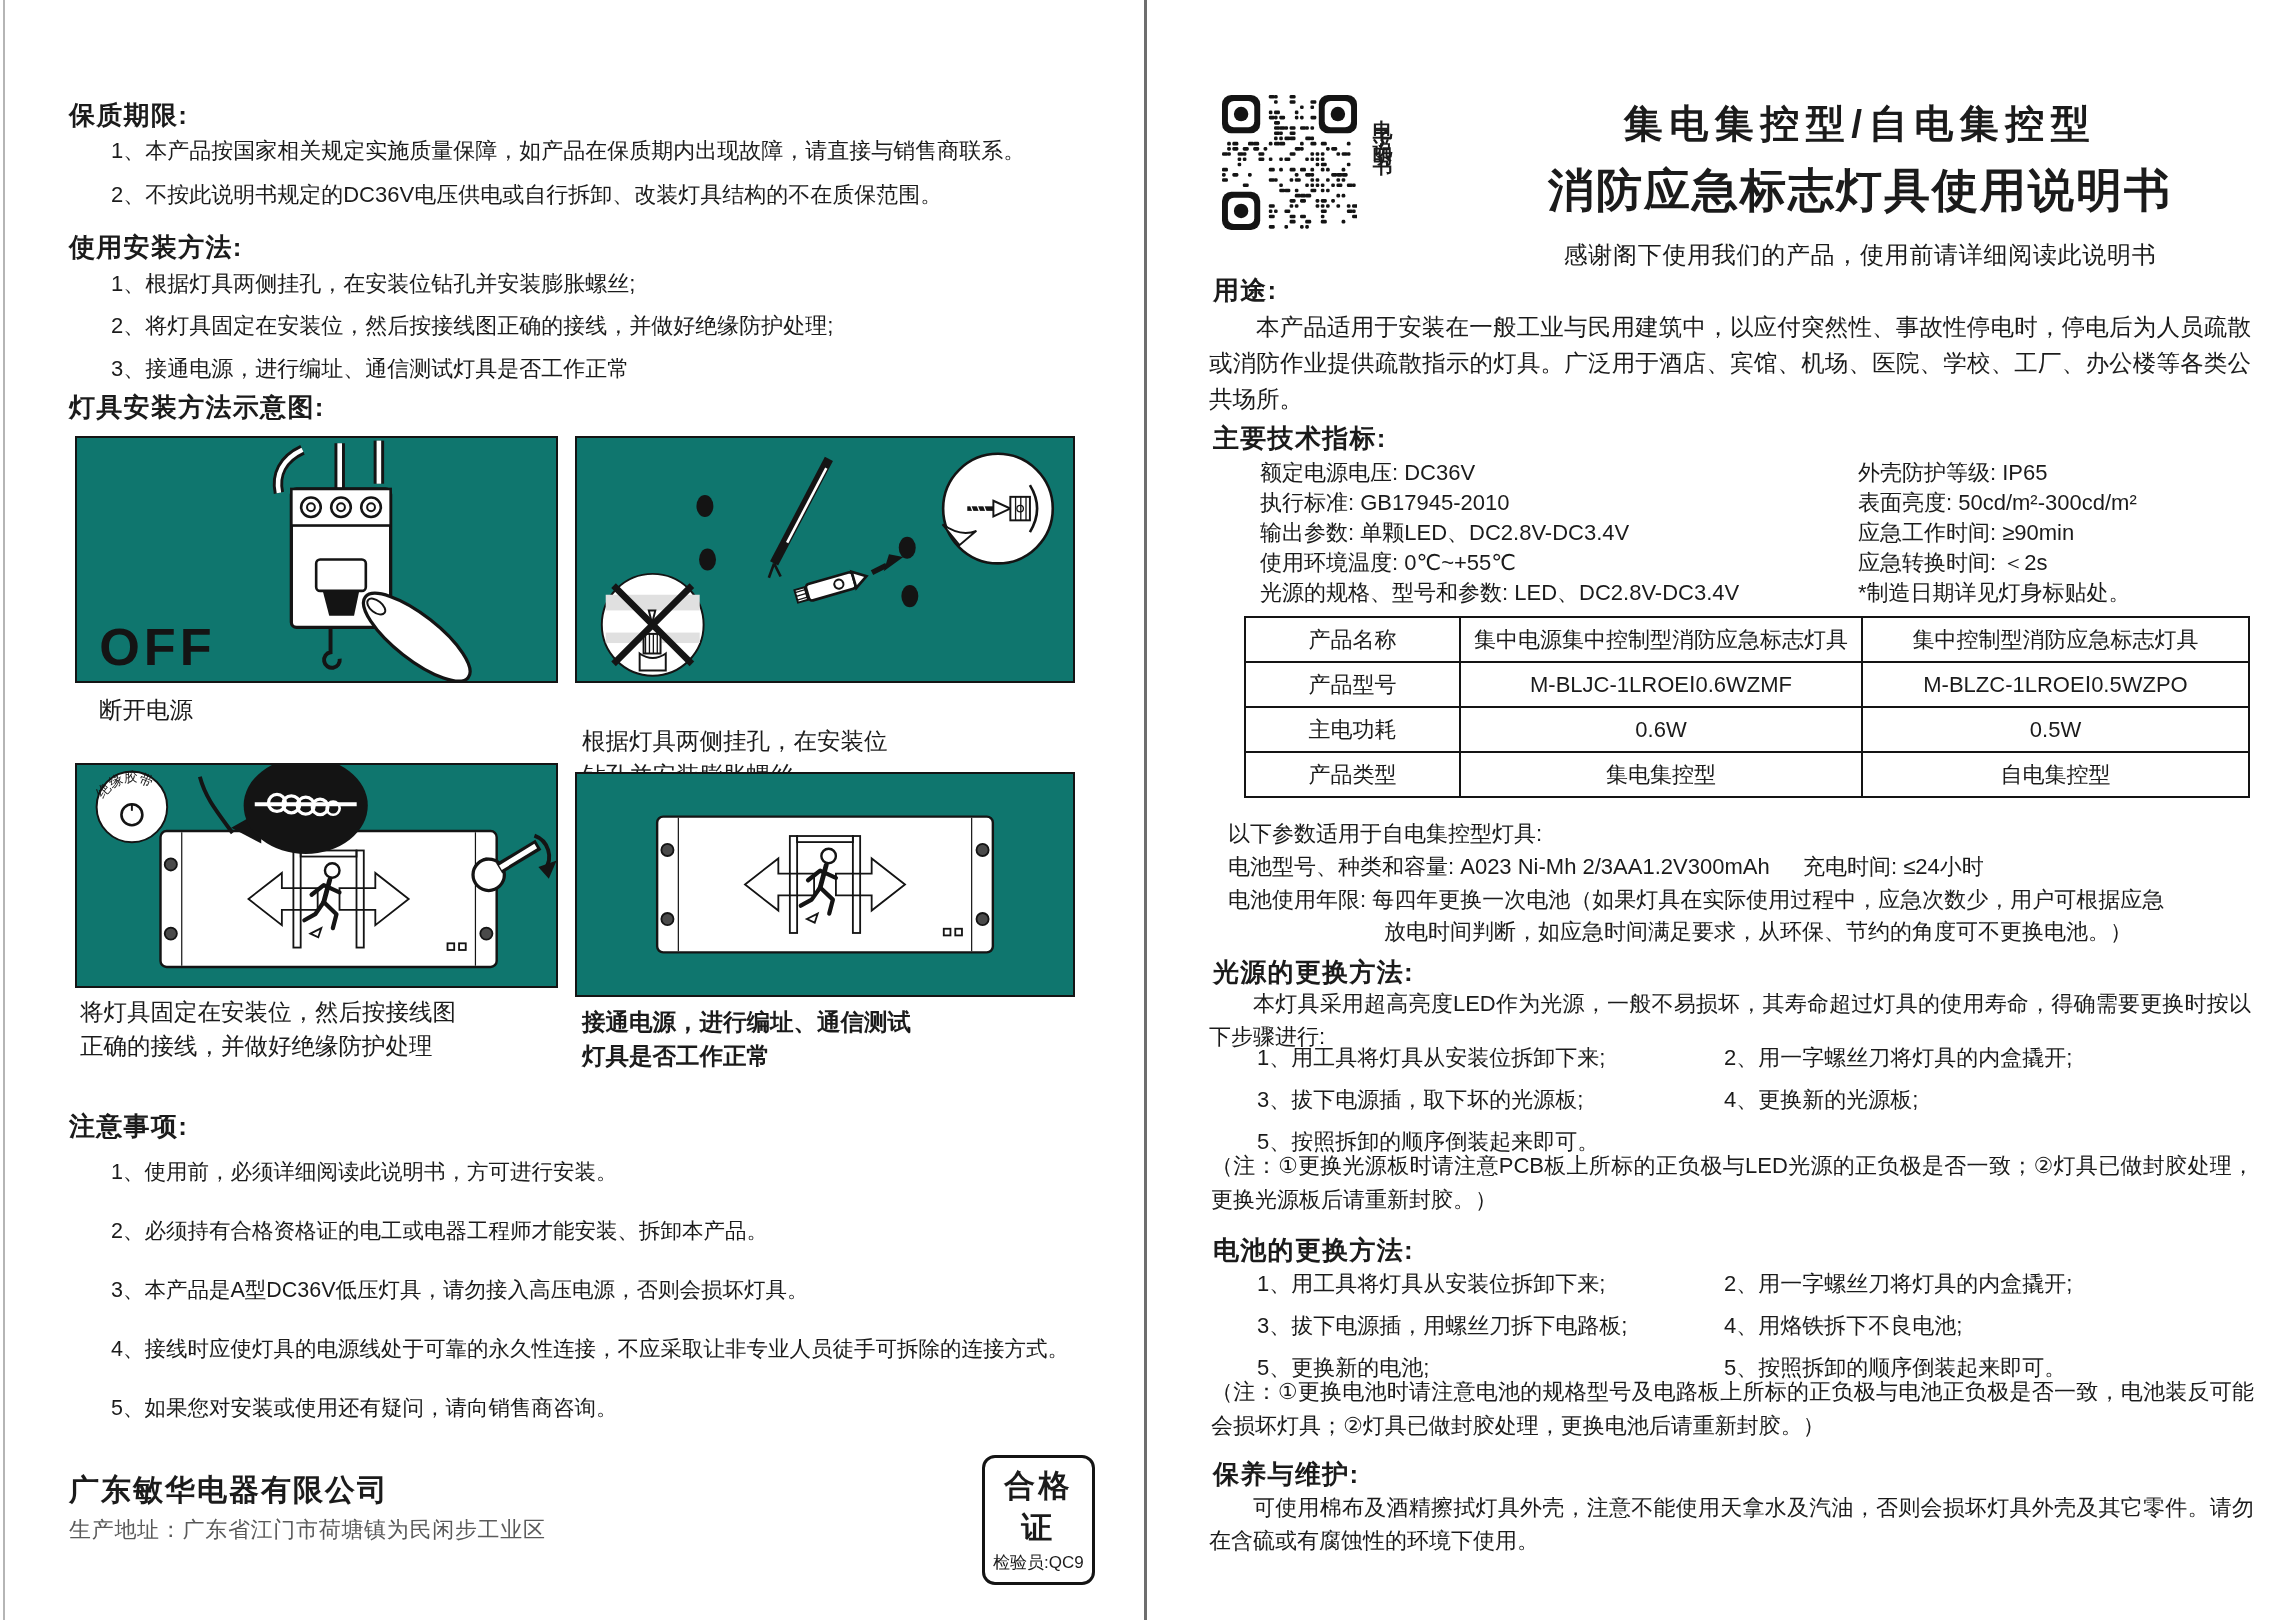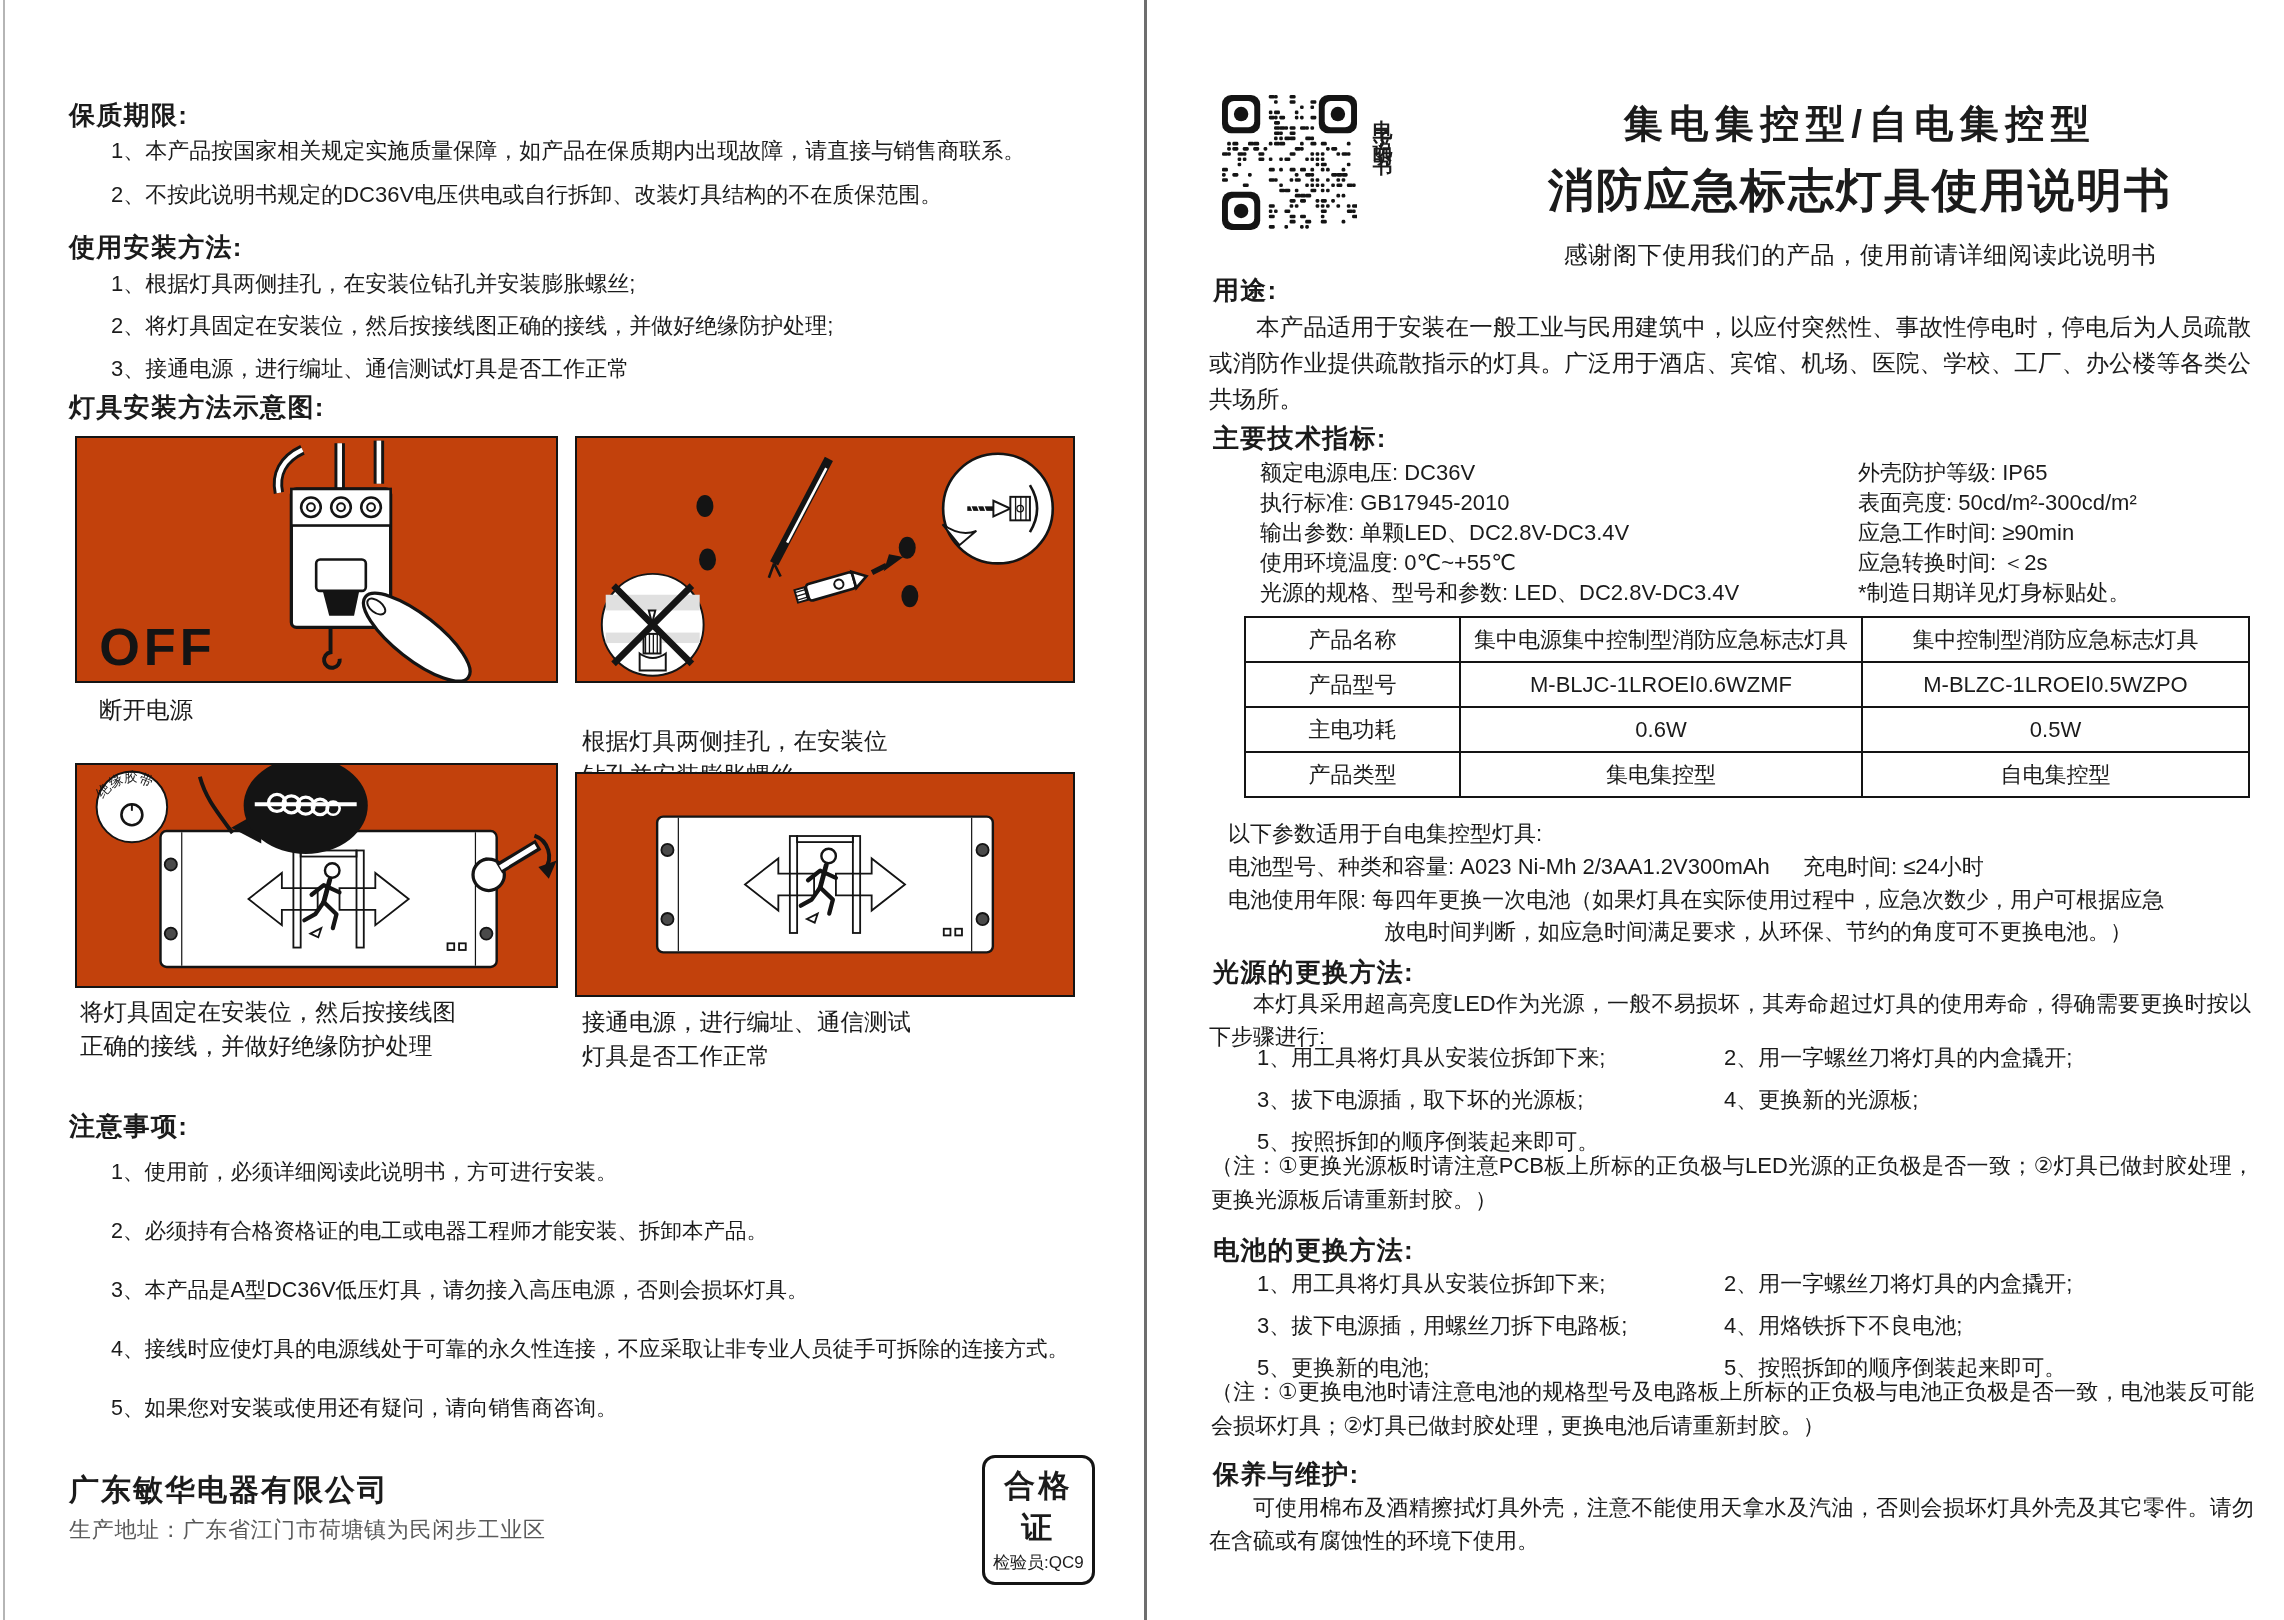--- a/index.html
+++ b/index.html
@@ -4,21 +4,21 @@
 <style>
   html,body{margin:0;padding:0;background:#fff;}
   .sheet{position:relative;width:2284px;height:1621px;background:#ffffff;overflow:hidden;
          font-family:"Liberation Sans","DejaVu Sans",sans-serif;color:#1b1b1b;}
   .abs{position:absolute;}
   .edge-left{left:3.3px;top:0;width:1.3px;height:1621px;background:#b5b5b5;}
   .divider{left:1144px;top:0;width:2.6px;height:1621px;background:#6e6e6e;}
   .h{font-size:26px;font-weight:700;letter-spacing:1.3px;}
   .list{display:flex;flex-direction:column;}
   .list>div{white-space:nowrap;font-size:22px;}
-  .dbox{border:2.6px solid #141414;background:#c2410c;}
+  .dbox{border:2.6px solid #141414;background:#0f766e;}
   .dbox svg{display:block;width:100%;height:100%;}
   .cap{font-size:23.5px;line-height:34px;white-space:pre-line;}
   .stamp{border:3.3px solid #141414;border-radius:13px;text-align:center;padding:6.5px 3.9px 7.8px 3.9px;background:#fff;}
   .stamp .st1{font-size:31px;font-weight:700;letter-spacing:3.3px;}
   .stamp .st2{font-size:17px;margin-top:2.6px;letter-spacing:0px;white-space:nowrap;}
   .company{font-size:30px;font-weight:700;letter-spacing:2px;}
   .address{font-size:22px;color:#5a5a5a;letter-spacing:0.7px;}
   .qr-label{writing-mode:vertical-rl;text-orientation:upright;font-size:19.6px;letter-spacing:9.1px;font-weight:600;}
   .title-block{width:784px;text-align:center;}
   .title1{font-size:39px;font-weight:700;letter-spacing:6.5px;}
@@ -177,21 +177,21 @@
     </svg>
   </div>
   <div class="abs cap" style="left:80px;top:995px;">将灯具固定在安装位，然后按接线图
 正确的接线，并做好绝缘防护处理</div>
 
   <div class="abs dbox" style="left:575px;top:772px;width:496px;height:221px;">
     <svg viewBox="0 0 760 338">
       <use href="#exitsign" x="120" y="62" width="520" height="214"></use>
     </svg>
   </div>
-  <div class="abs cap" style="left:582px;top:1005px;">接通电源，进行编址、通信测试
+  <div class="abs cap" style="left:582px;top:1005px;font-weight:bold;">接通电源，进行编址、通信测试
 灯具是否工作正常</div>
 
   <div class="abs h" style="left:69px;top:1109px;">注意事项:</div>
   <div class="abs list" style="left:111px;top:1157px;gap:30px;">
     <div style="font-size:21.5px;">1、使用前，必须详细阅读此说明书，方可进行安装。</div>
     <div style="font-size:21.5px;">2、必须持有合格资格证的电工或电器工程师才能安装、拆卸本产品。</div>
     <div style="font-size:21.5px;">3、本产品是A型DC36V低压灯具，请勿接入高压电源，否则会损坏灯具。</div>
     <div style="font-size:21.5px;">4、接线时应使灯具的电源线处于可靠的永久性连接，不应采取让非专业人员徒手可拆除的连接方式。</div>
     <div style="font-size:21.5px;">5、如果您对安装或使用还有疑问，请向销售商咨询。</div>
   </div>

